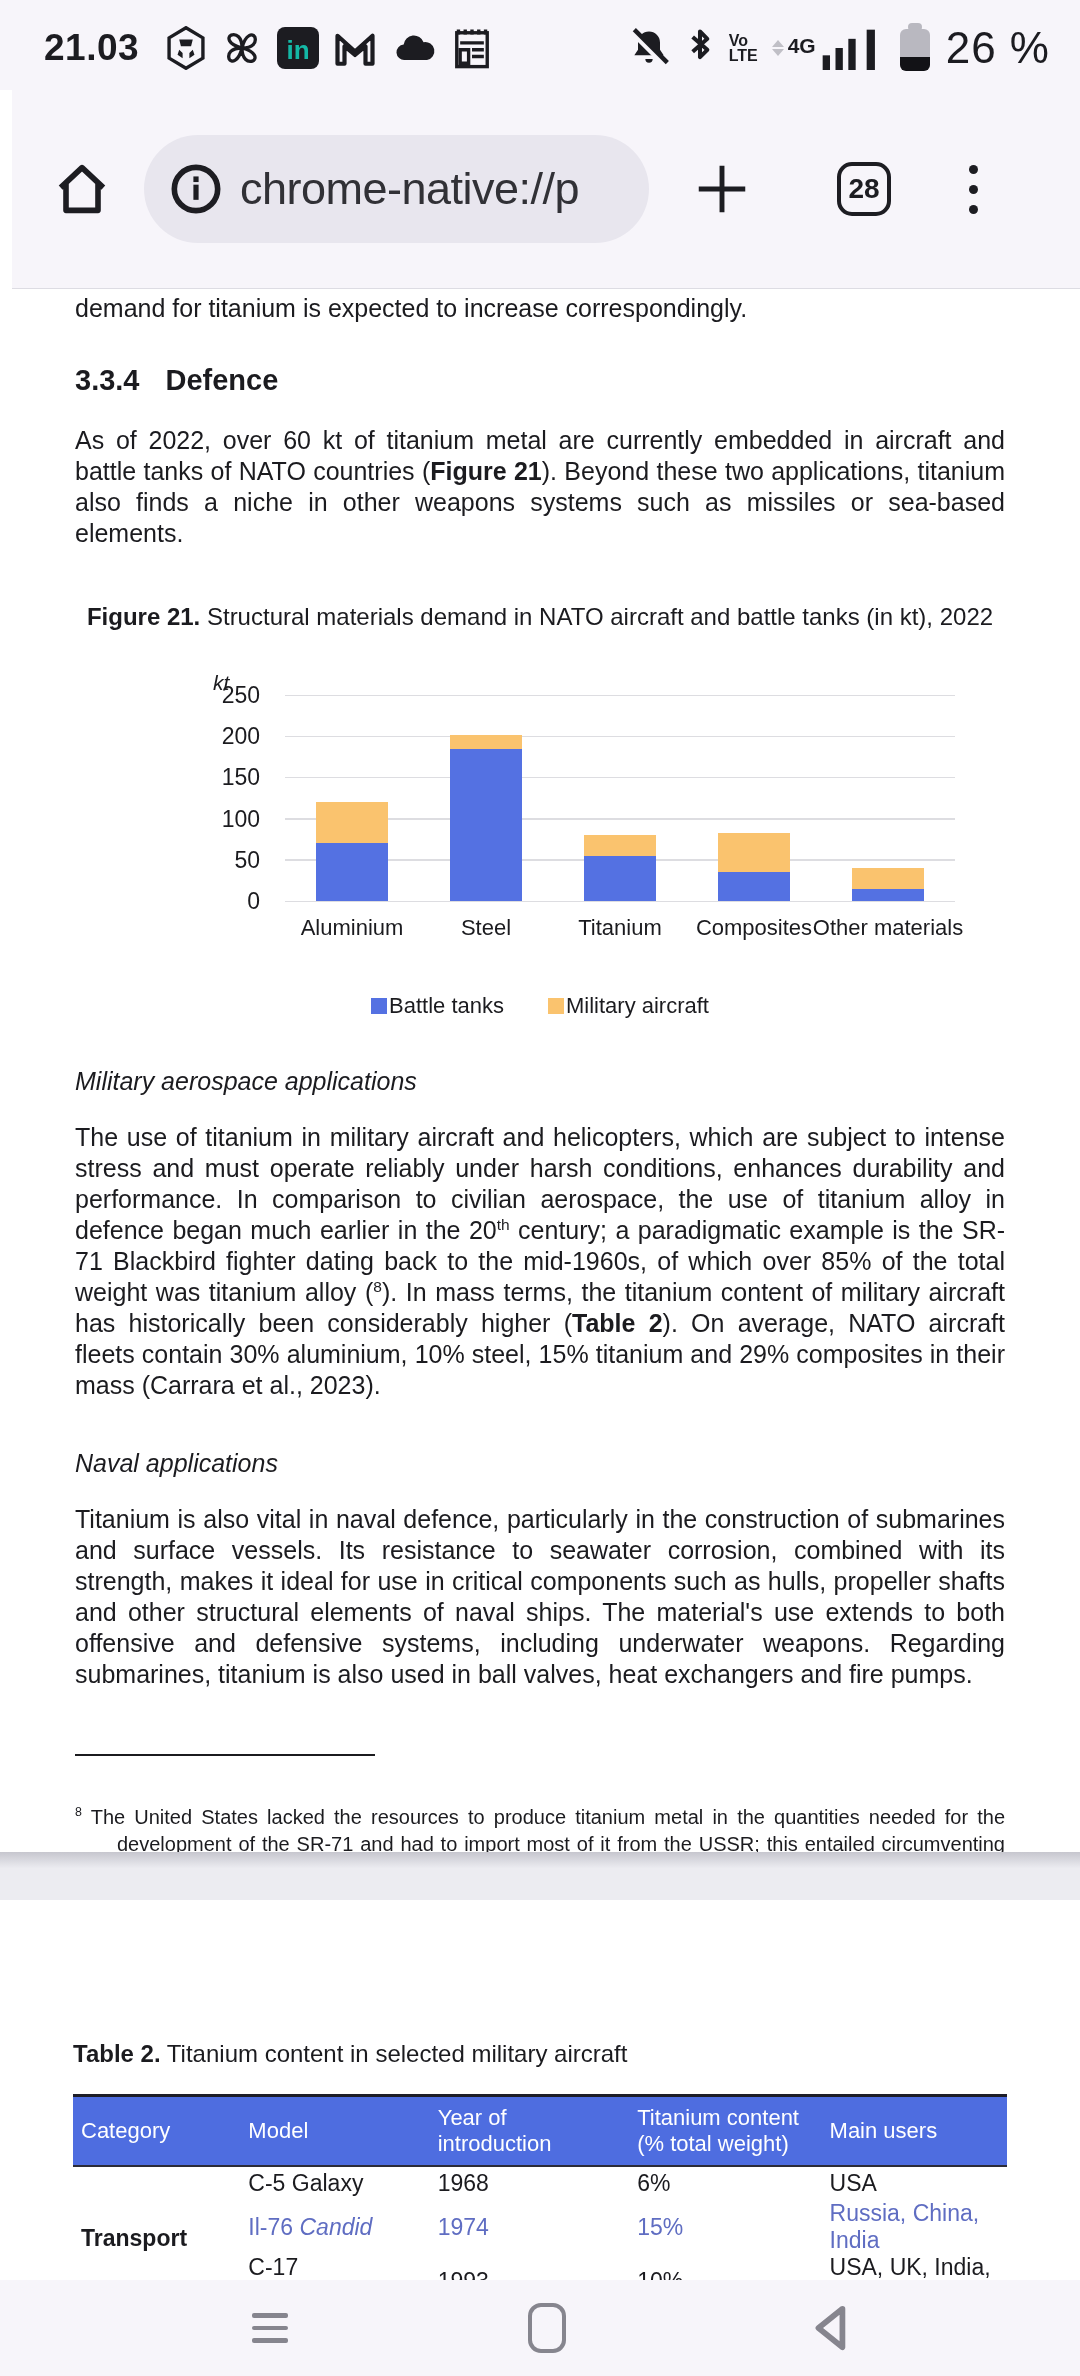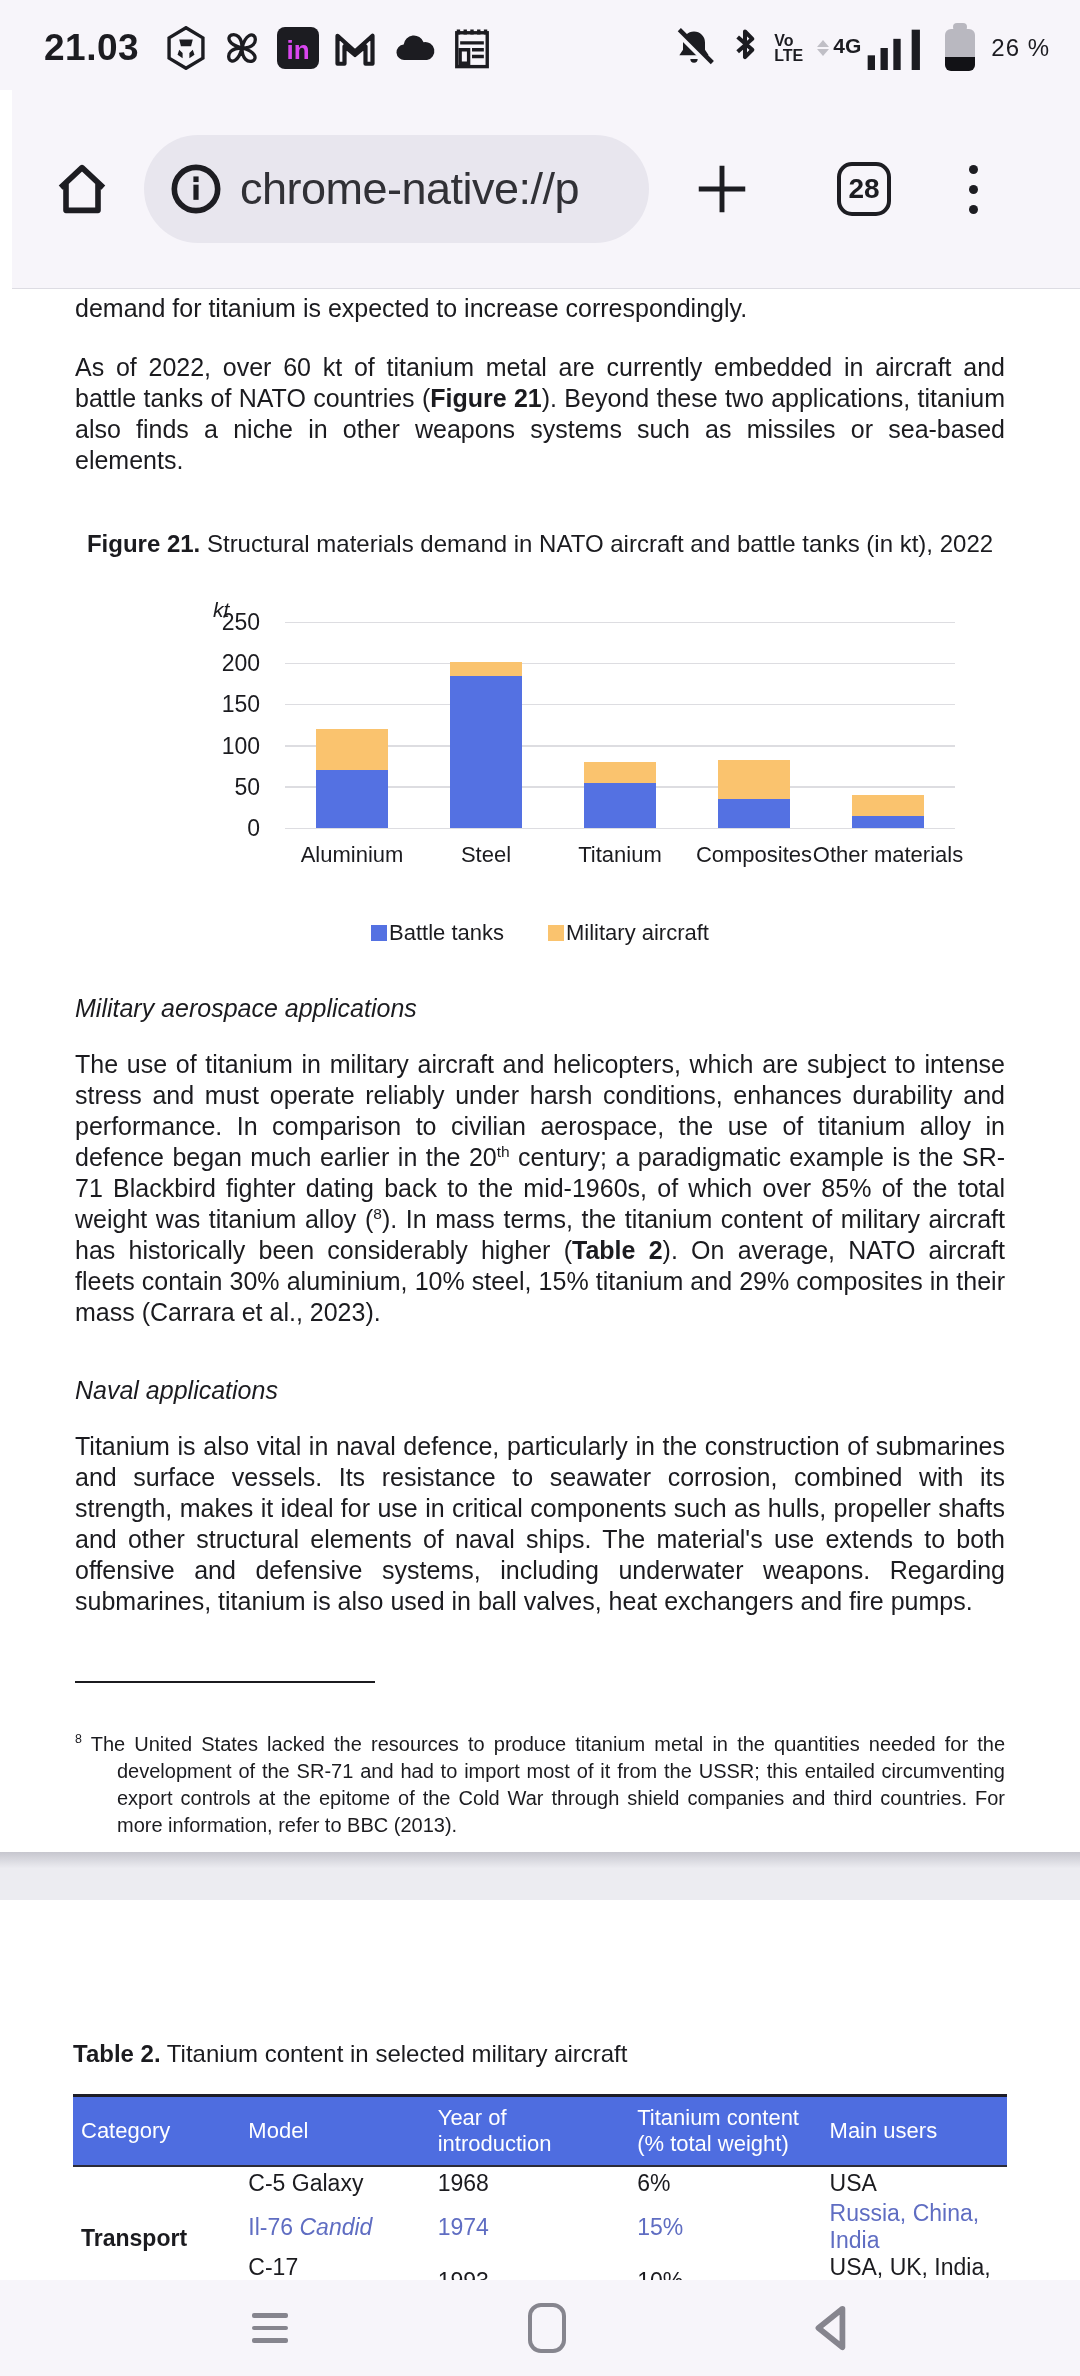--- a/index.html
+++ b/index.html
@@ -16,21 +16,21 @@
   .sb-time { font-size:37px; font-weight:700; letter-spacing:.5px; color:#1c1c21; margin-right:26px; }
   .sb-icons { display:flex; align-items:center; gap:13px; }
   .sb-right { margin-left:auto; display:flex; align-items:center; gap:14px; }
   .volte { font-size:16px; font-weight:700; line-height:15px; color:#1c1c21; text-align:left; }
   .netgrp { display:flex; align-items:flex-end; gap:4px; }
   .updown { display:flex; flex-direction:column; gap:2px; margin-bottom:14px; }
   .updown i { width:0; height:0; border-left:6px solid transparent; border-right:6px solid transparent; display:block; }
   .updown .up { border-bottom:7px solid #c0bfc6; }
   .updown .dn { border-top:7px solid #c0bfc6; }
   .fourg { font-size:21px; font-weight:700; color:#1c1c21; margin-bottom:12px; }
-  .batt-pct { font-size:24px; color:#1c1c21; letter-spacing:1px; }
+  .batt-pct { font-size:44px; color:#1c1c21; letter-spacing:1px; }
   
   .toolbar {
     position:absolute; top:90px; left:12px; right:0; height:199px; background:#f7f5fa;
     border-bottom:1px solid #dddce3; display:flex; align-items:center;
   }
   .tb-home { margin-left:38px; }
   .urlpill {
     margin-left:30px; width:505px; height:108px; border-radius:54px; background:#e8e6ee;
     display:flex; align-items:center; padding-left:26px; overflow:hidden; white-space:nowrap;
   }
@@ -106,21 +106,21 @@
   <div class="statusbar">
     <span class="sb-time">21.03</span>
     <span class="sb-icons">
       <svg class="icon" width="42" height="44" viewBox="0 0 24 26">
           <path d="M12 1 22 7v12l-10 6L2 19V7z" fill="none" stroke="#1c1c21" stroke-width="2"></path>
           <path d="M8 8h8l-1 4h-6zM8 14l2 2v3l-3-2zM16 14l-2 2v3l3-2z" fill="#1c1c21"></path>
         </svg>
       <svg class="icon" width="44" height="44" viewBox="0 0 24 24">
           <path d="M12 12C12 6 9 4 6 5c-2 1-2 5 6 7zM12 12c-6 0-8 3-7 6 1 2 5 2 7-6zM12 12c6 0 8-3 7-6-1-2-5-2-7 6zM12 12c0 6 3 8 6 7 2-1 2-5-6-7z" fill="none" stroke="#1c1c21" stroke-width="1.8"></path>
         </svg>
-      <span style="width:42px;height:42px;background:#1c1c21;border-radius:8px;color:#d946ef;font-weight:700;font-size:26px;display:inline-flex;align-items:flex-end;justify-content:center;line-height:38px;">in</span>
+      <span style="width:42px;height:42px;background:#1c1c21;border-radius:8px;color:#14b8a6;font-weight:700;font-size:26px;display:inline-flex;align-items:flex-end;justify-content:center;line-height:38px;">in</span>
       <svg class="icon" width="46" height="42" viewBox="0 0 26 24">
           <path d="M3 21V5l10 9L23 5v16h-4V11l-6 5-6-5v10z" fill="none" stroke="#1c1c21" stroke-width="2.4" stroke-linejoin="round"></path>
         </svg>
       <svg class="icon" width="48" height="42" viewBox="0 0 28 24">
           <path d="M8 19a4.5 4.5 0 0 1-.6-9A6 6 0 0 1 19 8.6 4.7 4.7 0 0 1 21 19z" fill="#1c1c21"></path>
         </svg>
       <svg class="icon" width="40" height="44" viewBox="0 0 22 26">
           <rect x="2" y="4" width="18" height="20" fill="none" stroke="#1c1c21" stroke-width="2"></rect>
           <path d="M3 2v3M7 2v3M11 2v3M15 2v3M19 2v3" stroke="#1c1c21" stroke-width="2"></path>
           <path d="M4 10h14M11 14h7M11 18h7M4 14h5v8h-5z" stroke="#1c1c21" stroke-width="2" fill="none"></path>
@@ -182,20 +182,23 @@
     <div class="tb-dots">
         <i></i>
         <i></i>
         <i></i>
       </div>
   </div>
 
   <div class="page1">
     <div class="intro-line">demand for titanium is expected to increase correspondingly.</div>
 
+    <div class="h-sec">
+      <span class="num">3.3.4</span><span>Defence</span>
+    </div>
 
     <div class="bodytext p1"><span>As of 2022, over 60 kt of titanium metal are currently embedded in aircraft and battle tanks of NATO countries (</span><b>Figure 21</b><span>). Beyond these two applications, titanium also finds a niche in other weapons systems such as missiles or sea-based elements.</span></div>
 
     <div class="figcap">
       <b>Figure 21.</b><span> Structural materials demand in NATO aircraft and battle tanks (in kt), 2022</span>
     </div>
 
     <div class="chart">
       <div class="kt-label">kt</div>
       <div class="yaxis">

